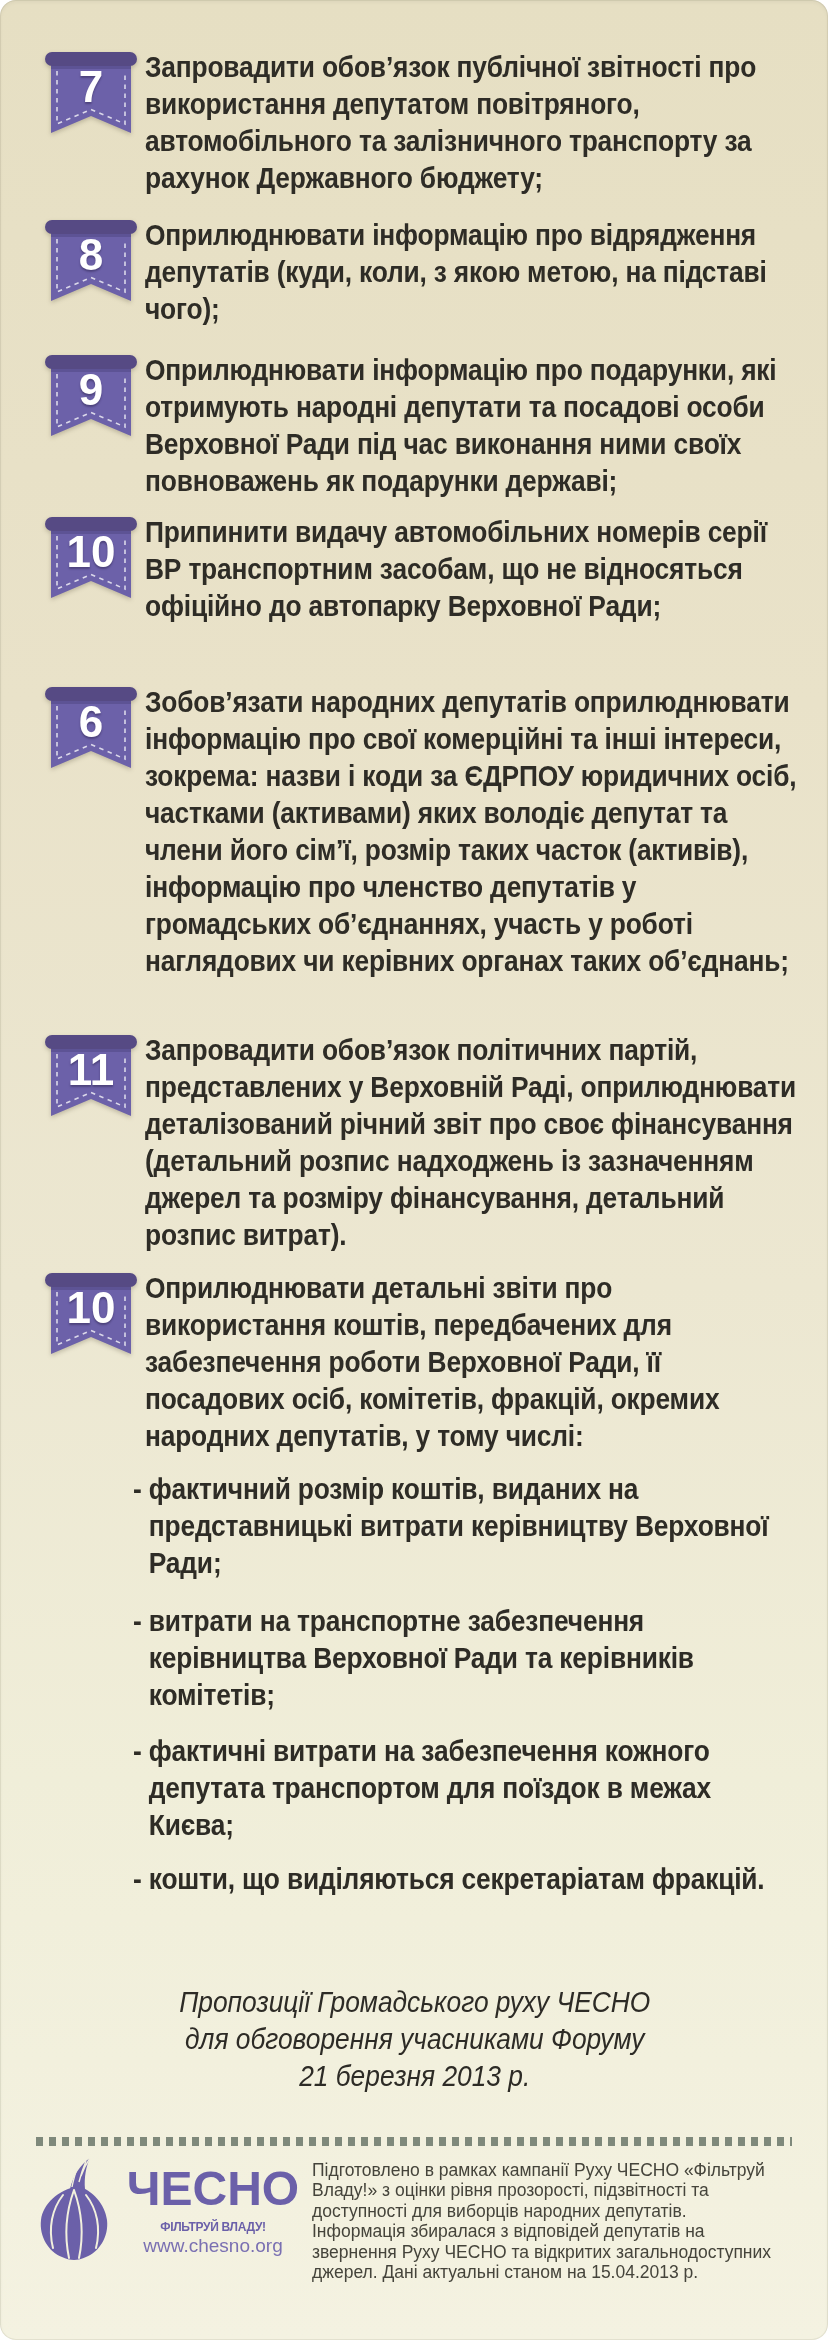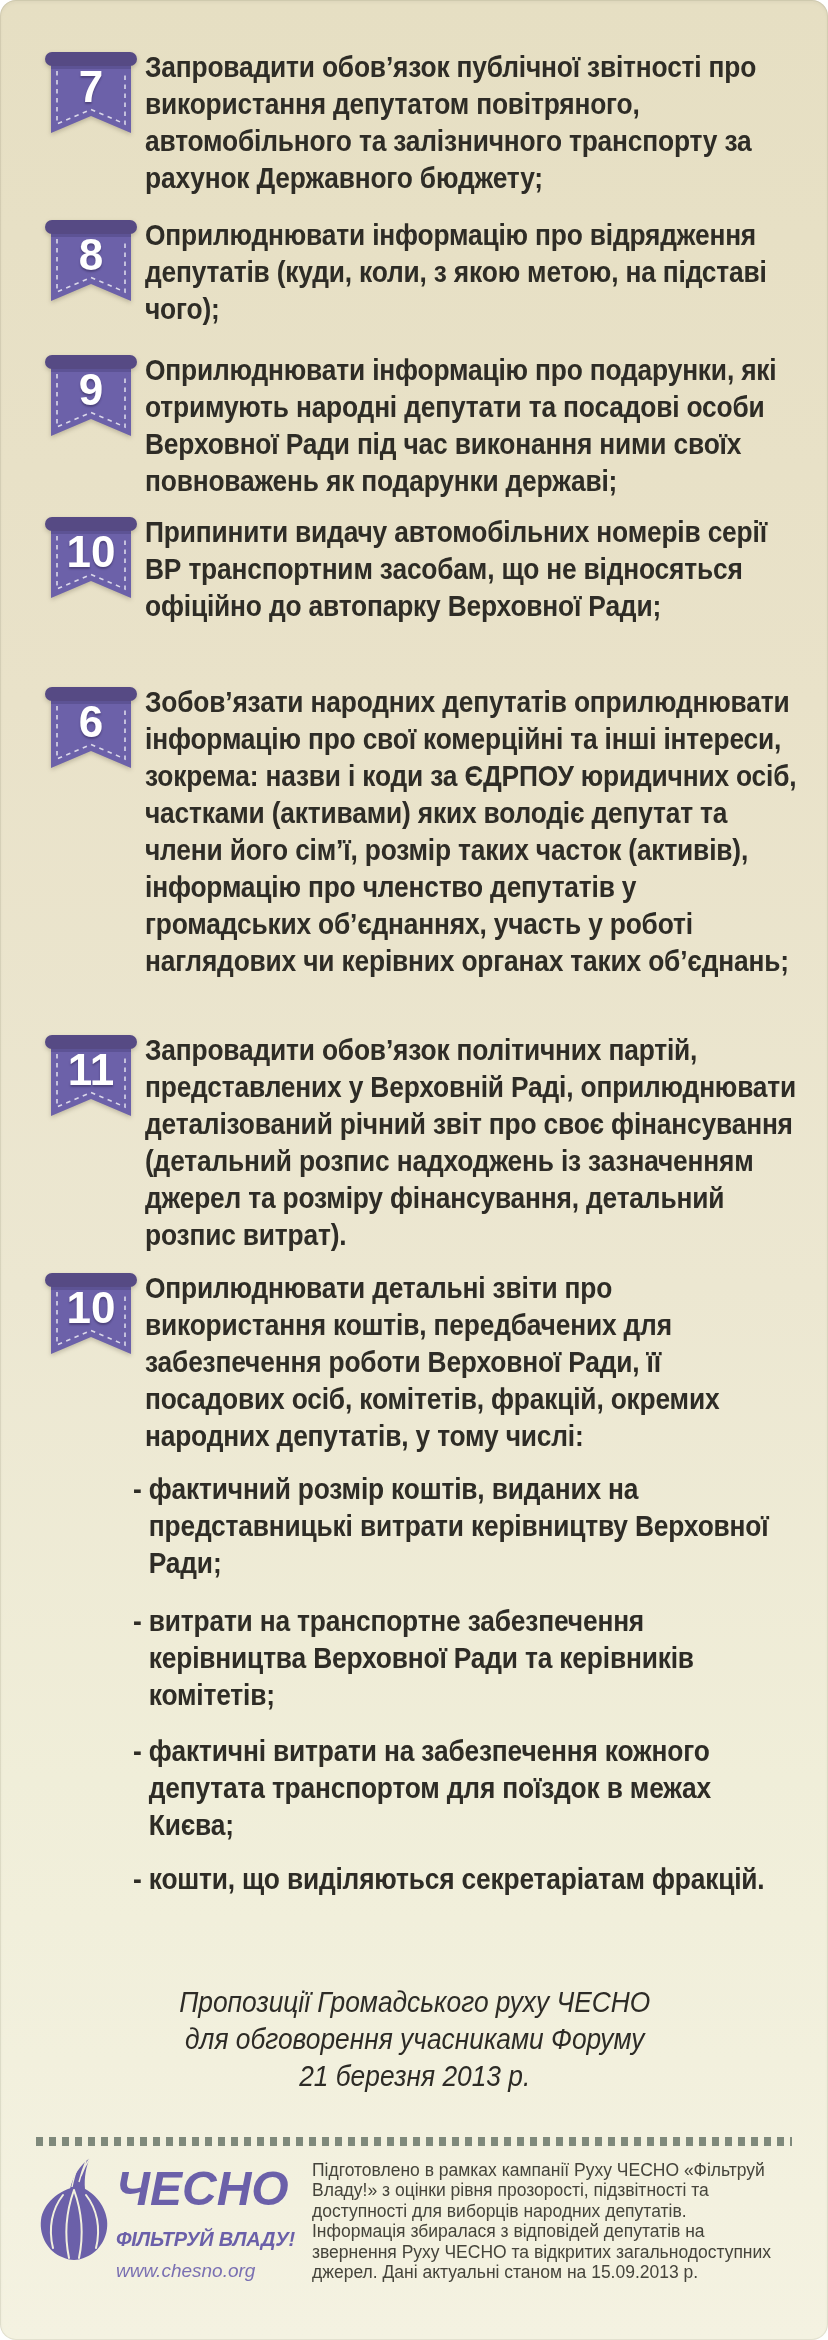--- a/index.html
+++ b/index.html
@@ -26,24 +26,24 @@
         padding-left:18px;text-indent:-18px;box-sizing:border-box;}
 
   .note{position:absolute;left:89px;top:1983px;width:742px;text-align:center;
         font-size:30px;font-style:italic;font-weight:400;line-height:37px;
         color:#2d2b26;transform:scaleX(.878);transform-origin:0 0;}
 
   .divider{position:absolute;left:36px;top:2137px;width:756px;height:9px;
         background:repeating-linear-gradient(90deg,#7f897b 0 7px,transparent 7px 13px);}
 
   .garlic{position:absolute;left:26px;top:2156px;width:96px;height:114px;}
-  .logo-col{position:absolute;left:116px;top:2166px;width:194px;color:#6b60a9;font-style:italic;}
+  .logo-col{position:absolute;left:116px;top:2166px;width:194px;text-align:center;color:#6b60a9;}
   .logo-title{font-size:48px;font-weight:700;line-height:46px;letter-spacing:0;}
-  .logo-slogan{margin-top:16px;font-size:20px;font-weight:700;letter-spacing:-.3px;}
-  .logo-url{margin-top:9px;font-size:19px;font-weight:400;color:#7a70b2;cursor:pointer;}
+  .logo-slogan{margin-top:8px;font-size:12px;font-weight:700;letter-spacing:-.3px;}
+  .logo-url{margin-top:1px;font-size:19px;font-weight:400;color:#7a70b2;cursor:pointer;}
   .about{position:absolute;left:312px;top:2160px;width:462px;
         font-size:17.5px;line-height:20.4px;color:#45443b;}
 </style>
 </head>
 <body>
 
 <svg width="0" height="0" style="position:absolute">
   <defs>
     <symbol id="ribbon-shape" viewBox="0 0 92 84">
       <path d="M6 10 L86 10 L86 81 L46 64 L6 81 Z" fill="#6c61a9"></path>
@@ -146,16 +146,16 @@
       <path d="M52 30 C32 34 17 48 15 64 C13 81 23 96 36 101 C40 103 44 104 48 104 C52 104 56 103 60 101 C73 96 83 81 81 64 C79 48 66 34 52 30 Z" fill="#6b60a9"></path>
       <path d="M48 34 C40 56 38 78 43 102 M48 34 C56 56 58 78 53 102 M37 39 C26 53 22 72 27 92 M60 39 C71 53 75 72 70 92" fill="none" stroke="#f2f0dd" stroke-width="2" stroke-linecap="round"></path>
     </svg>
 
     <div class="logo-col">
       <div class="logo-title">ЧЕСНО</div>
       <div class="logo-slogan">ФІЛЬТРУЙ ВЛАДУ!</div>
       <div class="logo-url">www.chesno.org</div>
     </div>
 
-    <div class="about">Підготовлено в рамках кампанії Руху ЧЕСНО «Фільтруй Владу!» з оцінки рівня прозорості, підзвітності та доступності для виборців народних депутатів. Інформація збиралася з відповідей депутатів на звернення Руху ЧЕСНО та відкритих загальнодоступних джерел. Дані актуальні станом на 15.09.2013 р.</div>
+    <div class="about">Підготовлено в рамках кампанії Руху ЧЕСНО «Фільтруй Владу!» з оцінки рівня прозорості, підзвітності та доступності для виборців народних депутатів. Інформація збиралася з відповідей депутатів на звернення Руху ЧЕСНО та відкритих загальнодоступних джерел. Дані актуальні станом на 15.04.2013 р.</div>
 
   </div>
 </div>
 
 </body></html>

